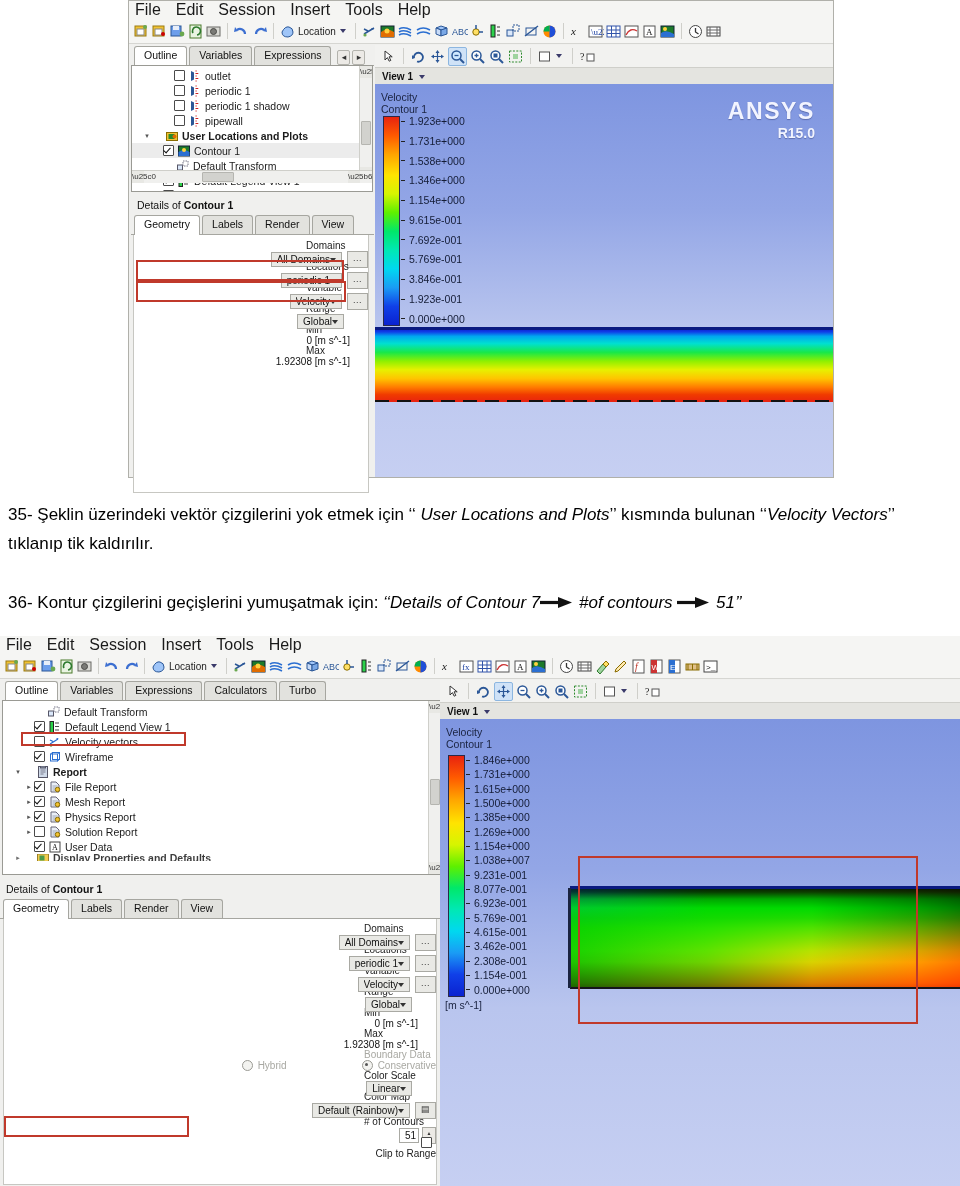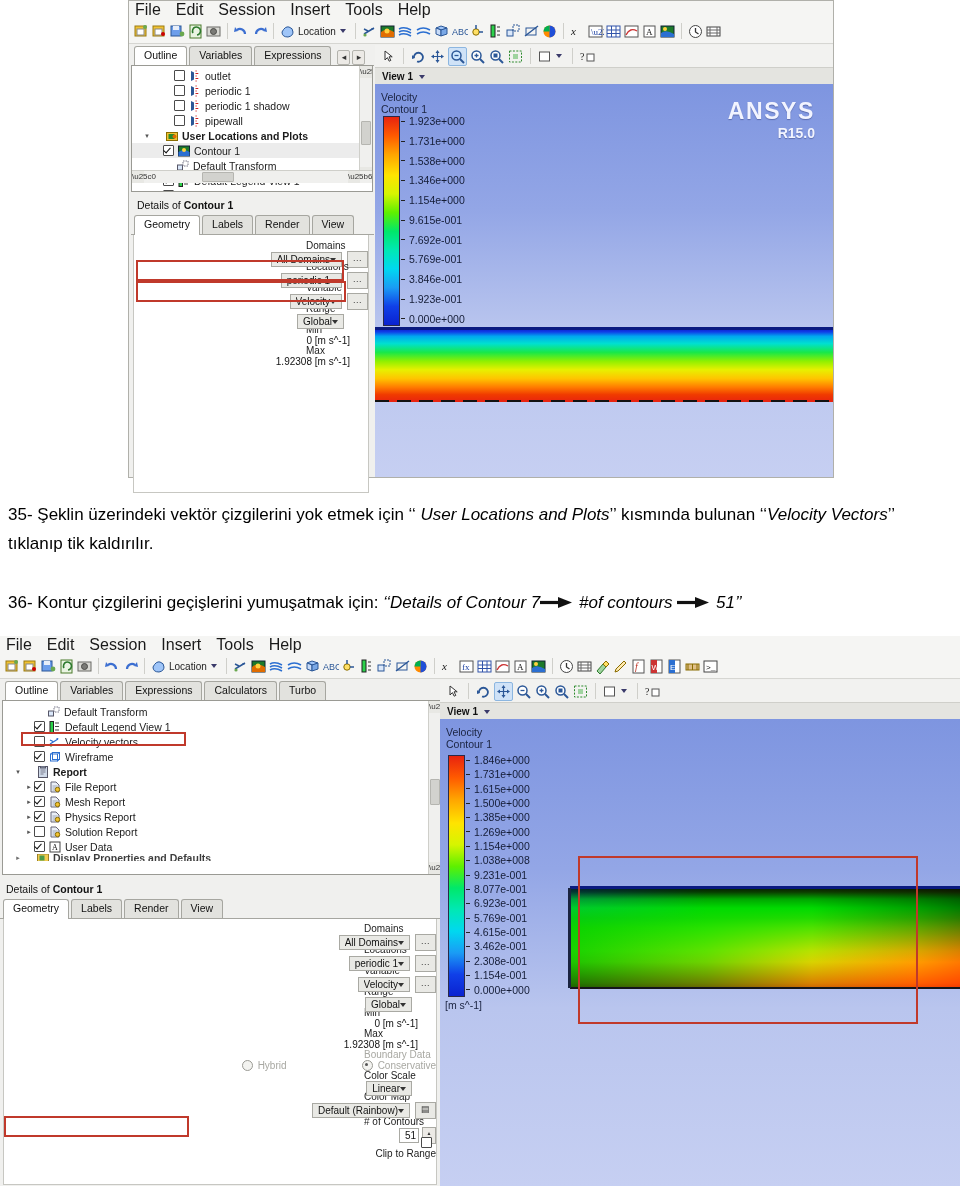--- a/index.html
+++ b/index.html
@@ -1198,21 +1198,21 @@
           <div>
             <span class="legtick"></span>
             <span>1.269e+000</span>
           </div>
           <div>
             <span class="legtick"></span>
             <span>1.154e+000</span>
           </div>
           <div>
             <span class="legtick"></span>
-            <span>1.038e+008</span>
+            <span>1.038e+007</span>
           </div>
           <div>
             <span class="legtick"></span>
             <span>9.231e-001</span>
           </div>
           <div>
             <span class="legtick"></span>
             <span>8.077e-001</span>
           </div>
           <div>

